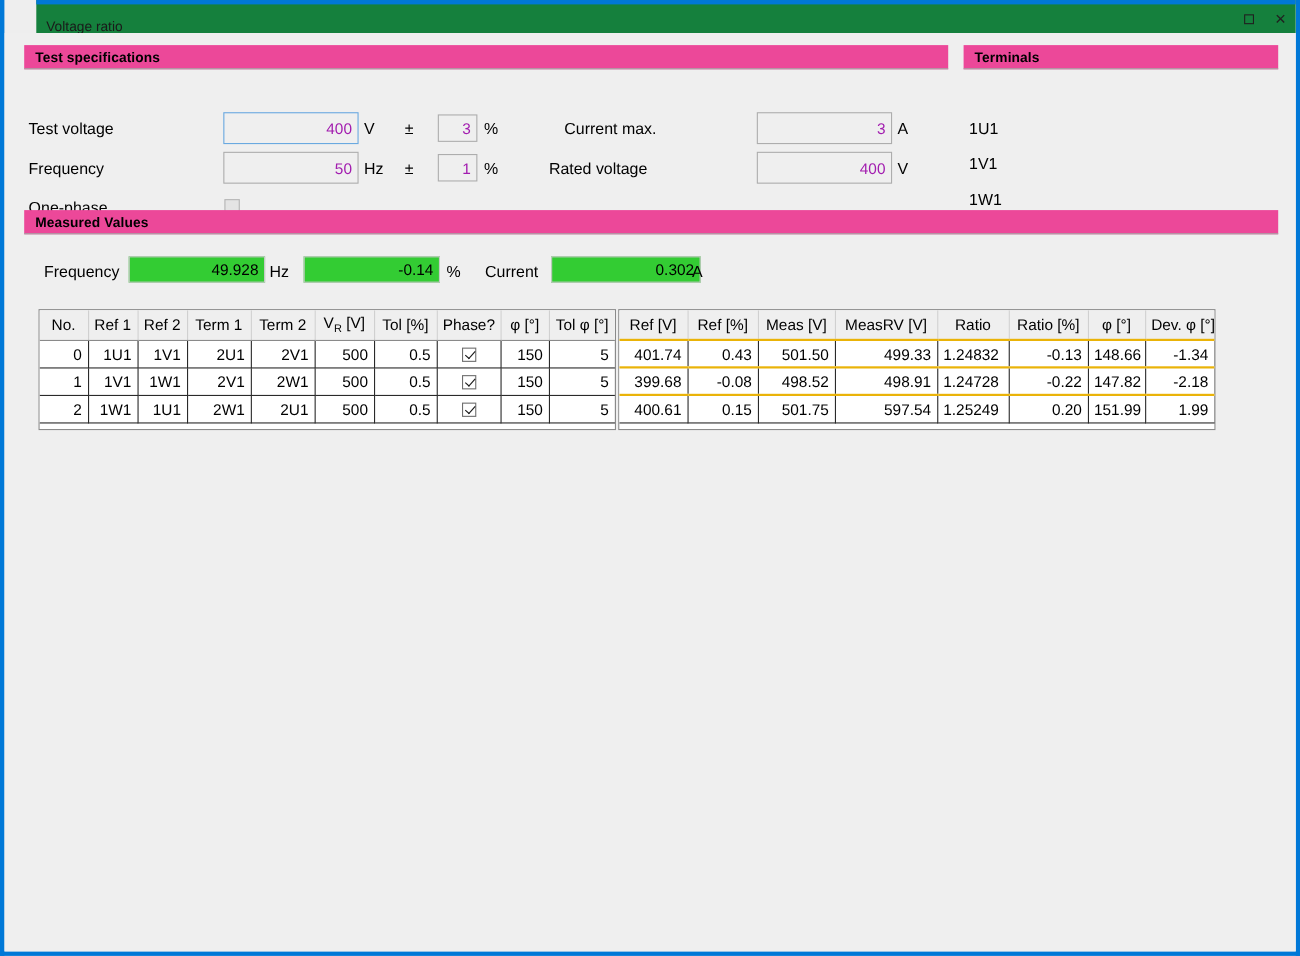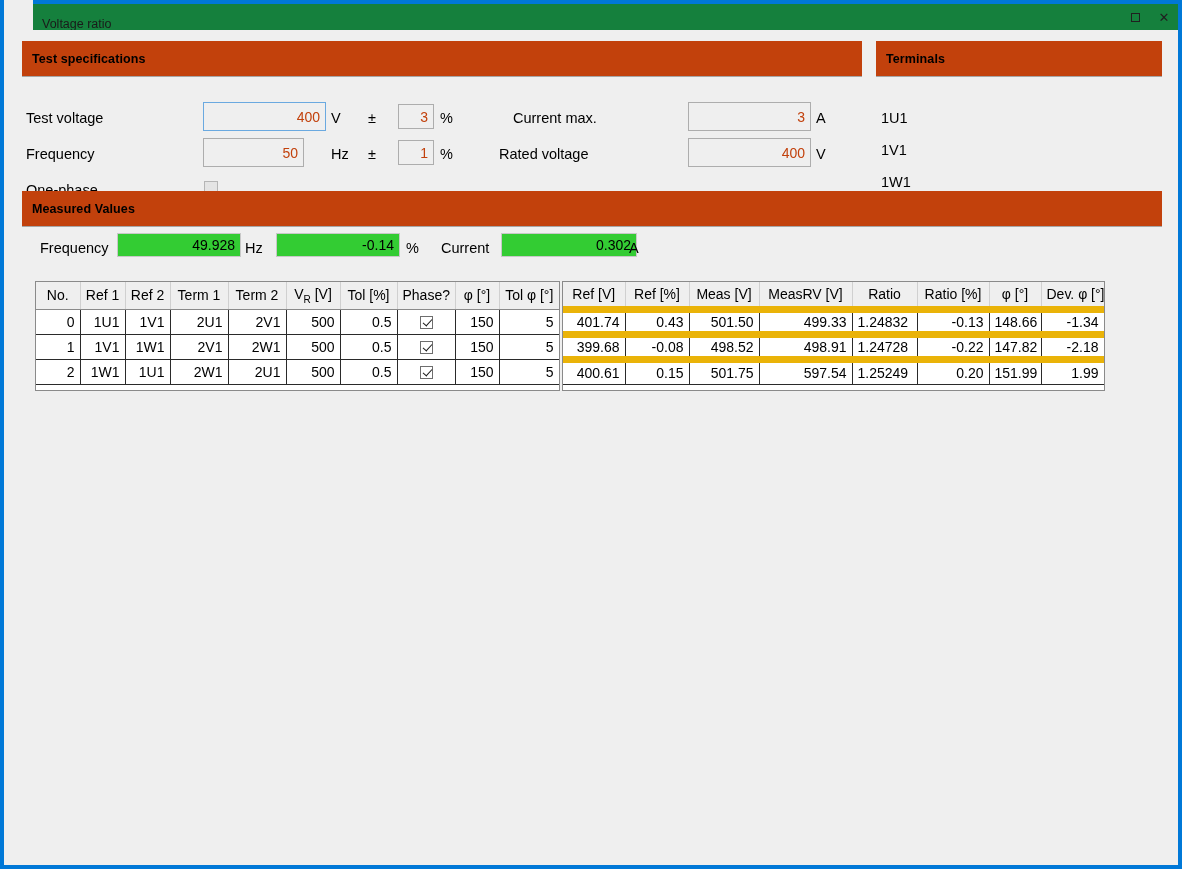--- a/index.html
+++ b/index.html
@@ -65,22 +65,22 @@
     position: absolute;
     left: 0; top: 30px;
     width: 1174px;
     height: 835px;
     background: #efefef;
   }
 
   
   .grp-header {
     position: absolute;
-    height: 36px;
-    background: #c2410c;
+    height: 22px;
+    background: #ec4899;
     border-bottom: 1px solid #a6a6a6;
     display: flex;
     align-items: center;
   }
   .grp-header .lbl {
     font-size: 12.5px;
     font-weight: bold;
     color: #000;
     padding-left: 10px;
     letter-spacing: 0.1px;
@@ -95,21 +95,21 @@
     line-height: 1;
   }
   .txtbox {
     position: absolute;
     background: #efefef;
     border: 1px solid #adadad;
     display: flex;
     align-items: center;
     justify-content: flex-end;
     font-size: 14px;
-    color: #c2410c;
+    color: #a21caf;
     padding-right: 5px;
     line-height: 1;
   }
   .txtbox.focused {
     border: 1px solid #6aa9e0;
     background: #efefef;
   }
   .unit {
     position: absolute;
     font-size: 14.5px;
@@ -194,21 +194,21 @@
     background: #ffffff;
   }
   table.grid tr:last-child td { border-bottom: 1px solid #2a2a2a; }
   td.num { text-align: right; }
   td.lft { text-align: left; }
   td.ctr { text-align: center; }
   td.green {
     background: #33cc33;
     border-right: 2px solid #ffffff;
     border-bottom: 2px solid #ffffff;
-    border-top: 7px solid #eab308;
+    border-top: 2px solid #eab308;
   }
   .cellchk {
     display: inline-block;
     width: 13px; height: 13px;
     border: 1px solid #6e6e6e;
     background: #fff;
     position: relative;
     vertical-align: middle;
   }
   .cellchk::after {
@@ -244,21 +244,21 @@
     </div>
 
     <div class="frm-label" style="left:22px; top:81px;">Test voltage</div>
     <div class="txtbox focused" style="left:199px; top:72px; width:123px; height:29px;">400</div>
     <div class="unit" style="left:327px; top:81px;">V</div>
     <div class="plusminus" style="left:364px; top:81px;">±</div>
     <div class="txtbox" style="left:394px; top:74px; width:36px; height:25px;">3</div>
     <div class="unit" style="left:436px; top:81px;">%</div>
 
     <div class="frm-label" style="left:22px; top:117px;">Frequency</div>
-    <div class="txtbox" style="left:199px; top:108px; width:101px; height:29px;">50</div>
+    <div class="txtbox" style="left:199px; top:108px; width:123px; height:29px;">50</div>
     <div class="unit" style="left:327px; top:117px;">Hz</div>
     <div class="plusminus" style="left:364px; top:117px;">±</div>
     <div class="txtbox" style="left:394px; top:110px; width:36px; height:25px;">1</div>
     <div class="unit" style="left:436px; top:117px;">%</div>
 
     <div class="frm-label" style="left:22px; top:153px;">One-phase</div>
     <div class="chkbox" style="left:200px; top:151px;"></div>
 
     <div class="frm-label" style="left:509px; top:81px;">Current max.</div>
     <div class="txtbox" style="left:684px; top:72px; width:123px; height:29px;">3</div>

